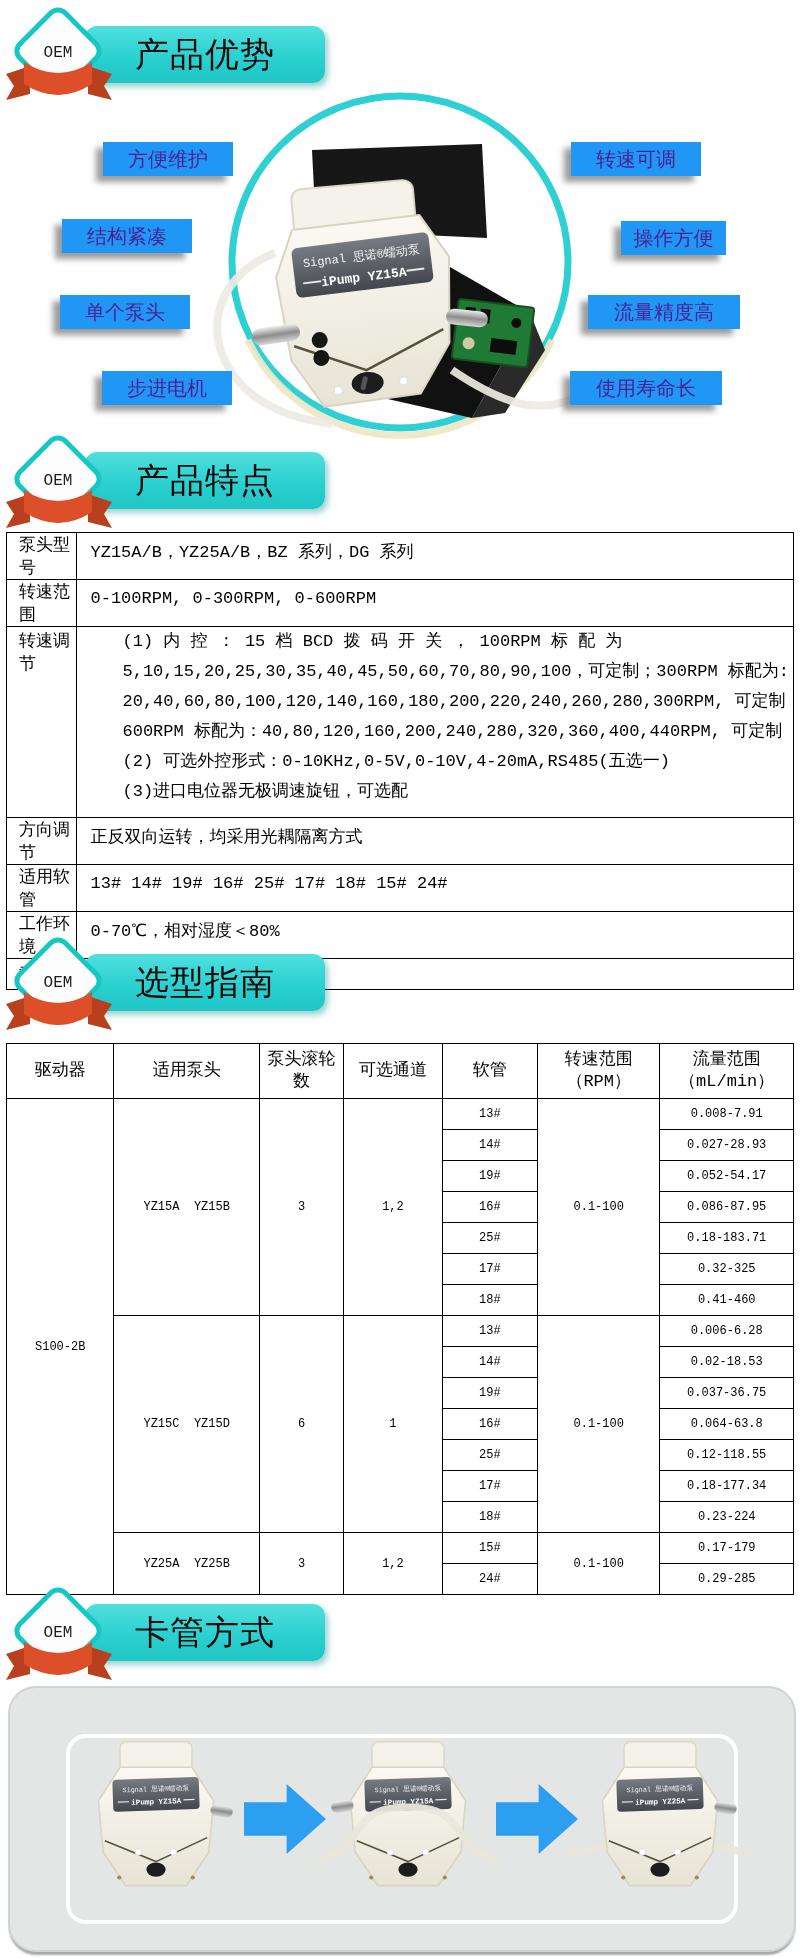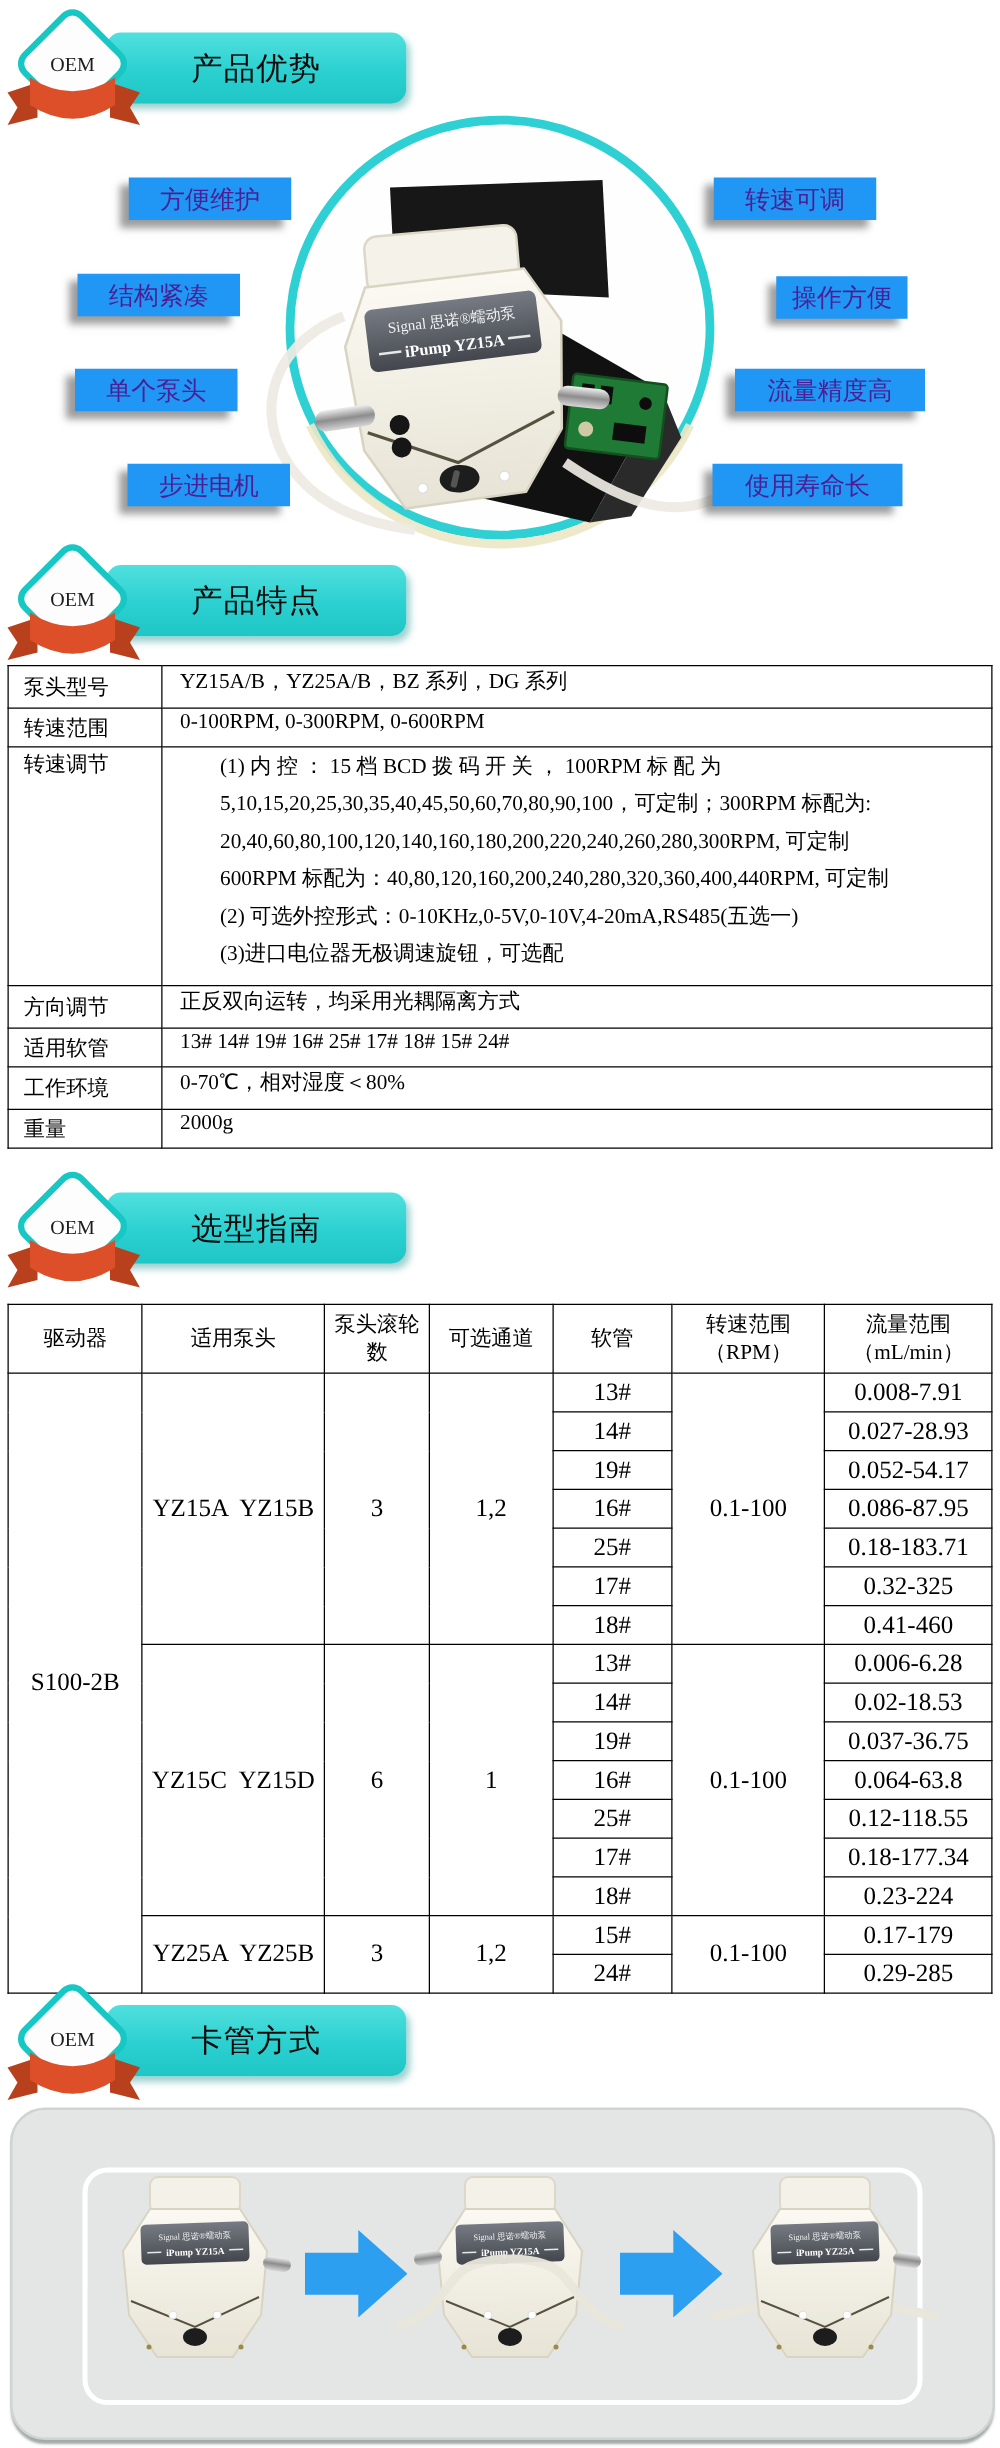--- a/index.html
+++ b/index.html
@@ -1,43 +1,43 @@
 <!DOCTYPE html>
 <html><head>
 <meta charset="utf-8">
 <style>
   html,body{margin:0;padding:0;background:#fff;}
   .page{position:relative;width:800px;height:1958px;background:#ffffff;overflow:hidden;
-        font-family:Liberation Serif, serif;color:#000;}
+        font-family:Liberation Mono, monospace;color:#000;}
 
   
   .badge{position:absolute;width:120px;height:112px;z-index:5;}
   .title-bar{position:absolute;left:85px;width:240px;height:57px;
      background:linear-gradient(180deg,#50e0de 0%,#2bd0d0 55%,#1fc6c6 100%);
      border-radius:12px;display:flex;align-items:center;justify-content:center;
      box-shadow:3px 4px 6px rgba(0,130,130,.38);z-index:4;}
-  .title-bar span{font-size:25px;color:#0b0b0b;letter-spacing:1px;}
+  .title-bar span{font-size:34px;color:#0b0b0b;letter-spacing:1px;}
 
   
   .hero-svg{position:absolute;left:0;top:88px;overflow:visible;}
   .feat{position:absolute;height:34px;background:#2097f4;display:flex;align-items:center;
      justify-content:center;font-size:20px;color:#4c1d95;z-index:6;
      box-shadow:-7px 6px 6px rgba(75,75,75,.55);}
 
   
   .spec-table{position:absolute;left:6px;top:532px;width:788px;border-collapse:collapse;}
   .spec-table td{border:1.5px solid #000;vertical-align:middle;}
   .spec-table td.flabel{width:110px;font-size:17px;padding:0 0 0 12px;height:30px;}
   .spec-table td.fvalue{font-size:17px;padding:0 4px 10px 14px;}
   .fline{height:30px;line-height:30px;white-space:nowrap;overflow:hidden;font-size:17px;margin-left:32px;}
 
   
   .sel-table{position:absolute;left:6px;top:1043px;width:788px;border-collapse:collapse;
      text-align:center;padding-left:45px;}
-  .sel-table th,.sel-table td{border:1.5px solid #000;font-weight:400;font-size:20px;}
+  .sel-table th,.sel-table td{border:1.5px solid #000;font-weight:400;font-size:12px;}
   .sel-table thead th{height:50px;padding:2px 4px;font-size:17px;line-height:22px;}
   .sel-table tbody td{height:30px;padding:0 3px;}
   .cell-pre{white-space:pre-wrap;}
 
   
   .clamp-panel{position:absolute;left:8px;top:1686px;width:784px;height:262px;
      background:#e4e6e5;border:2px solid #cfd3d2;border-radius:28px;
      box-shadow:0 4px 2px -1px rgba(90,100,100,.55);}
   .clamp-inner{position:absolute;left:56px;right:56px;top:46px;bottom:26px;
      border:4px solid #ffffff;border-radius:20px;}

